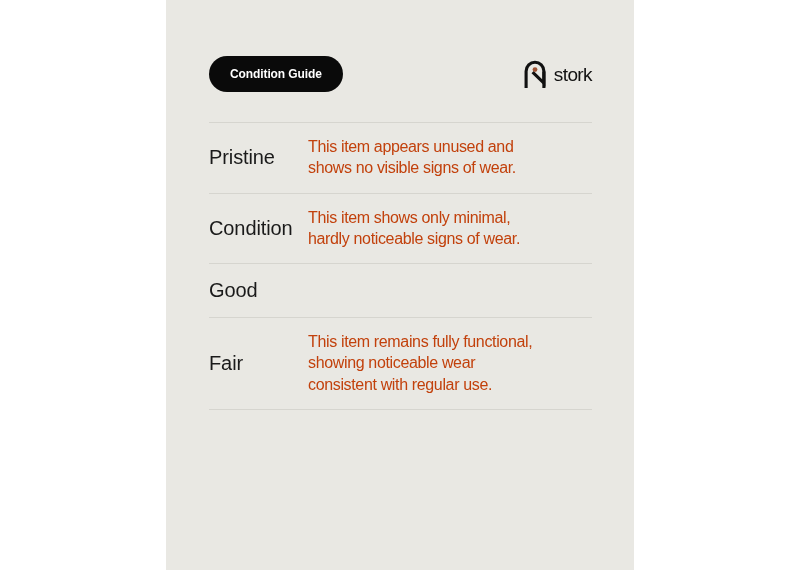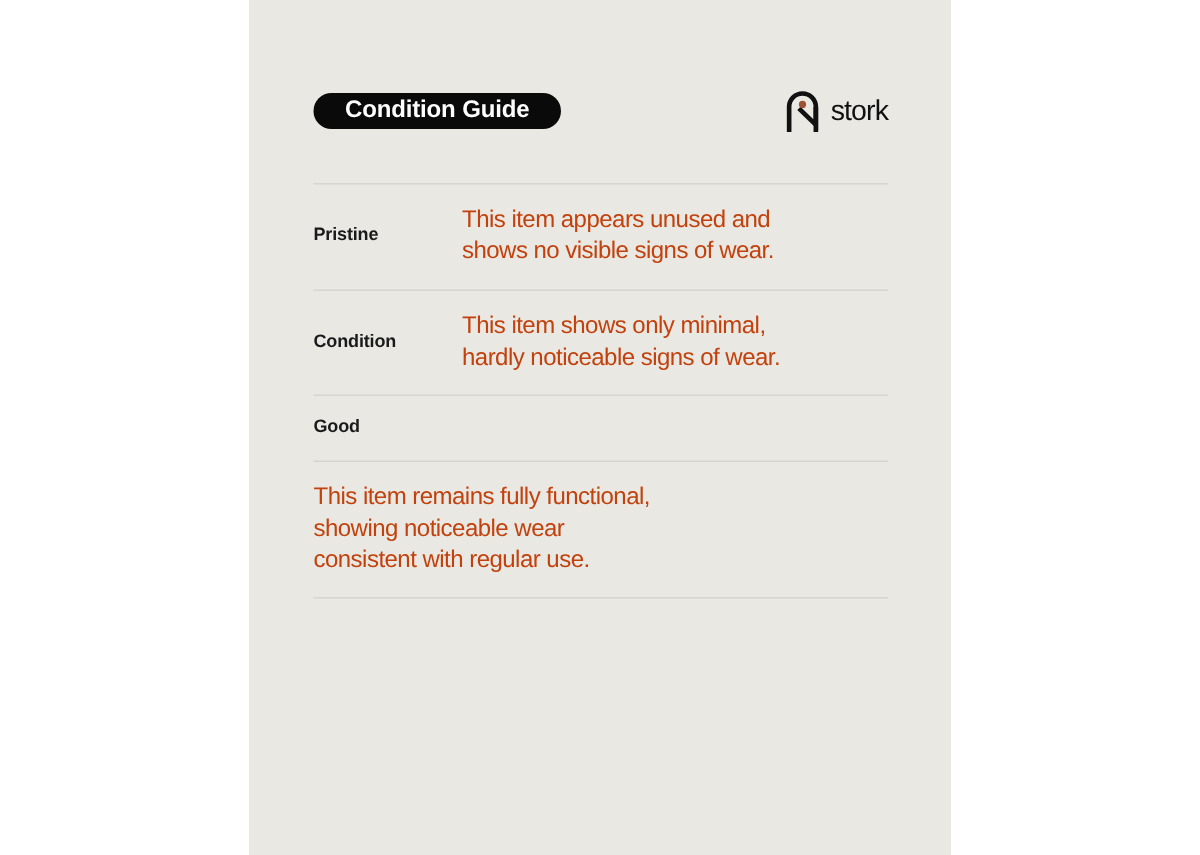--- a/index.html
+++ b/index.html
@@ -38,26 +38,26 @@
     height: 36px;
     display: flex;
     align-items: center;
     justify-content: space-between;
   }
 
   .pill {
     display: inline-flex;
     align-items: center;
     justify-content: center;
-    height: 24px;
+    height: 36px;
     padding: 0 21px;
     background: #0a0a0a;
     color: #ffffff;
     border-radius: 18px;
-    font-size: 16px;
+    font-size: 12px;
     font-weight: bold;
     letter-spacing: -0.1px;
     white-space: nowrap;
     border: none;
     cursor: pointer;
   }
 
   .brand {
     display: flex;
     align-items: center;
@@ -93,25 +93,24 @@
   }
 
   .row {
     display: flex;
     align-items: center;
     padding: 13px 0 14px 0;
   }
 
   .row-label {
     flex: 0 0 99px;
-    font-size: 12px;
+    font-size: 20px;
     color: #1a1a1a;
     letter-spacing: -0.1px;
     line-height: 1.3;
-    font-weight: bold;
   }
 
   .row-desc {
     flex: 1 1 auto;
     font-size: 16px;
     color: #c2410c;
     line-height: 1.33;
     letter-spacing: -0.35px;
     white-space: pre-line;
   }
@@ -160,20 +159,21 @@
 
       <div class="divider"></div>
 
       <div class="row">
         <div class="row-label">Good</div>
       </div>
 
       <div class="divider"></div>
 
       <div class="row">
+        <div class="row-label">Fair</div>
         <div class="row-desc">This item remains fully functional,
 showing noticeable wear
 consistent with regular use.</div>
       </div>
 
       <div class="divider"></div>
 
     </div>
 
   </div>

